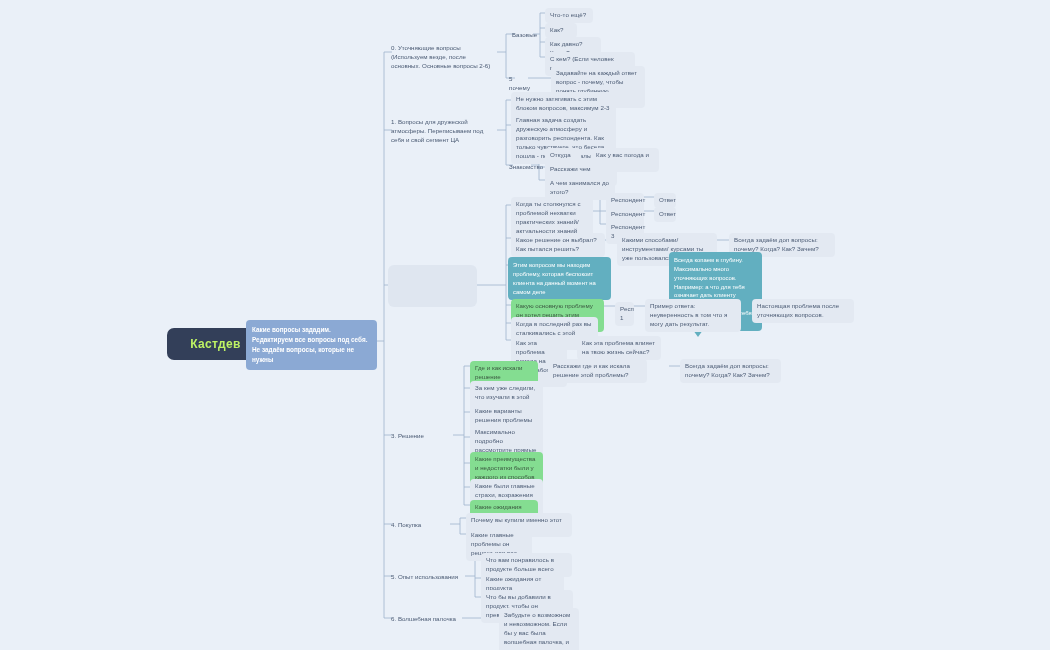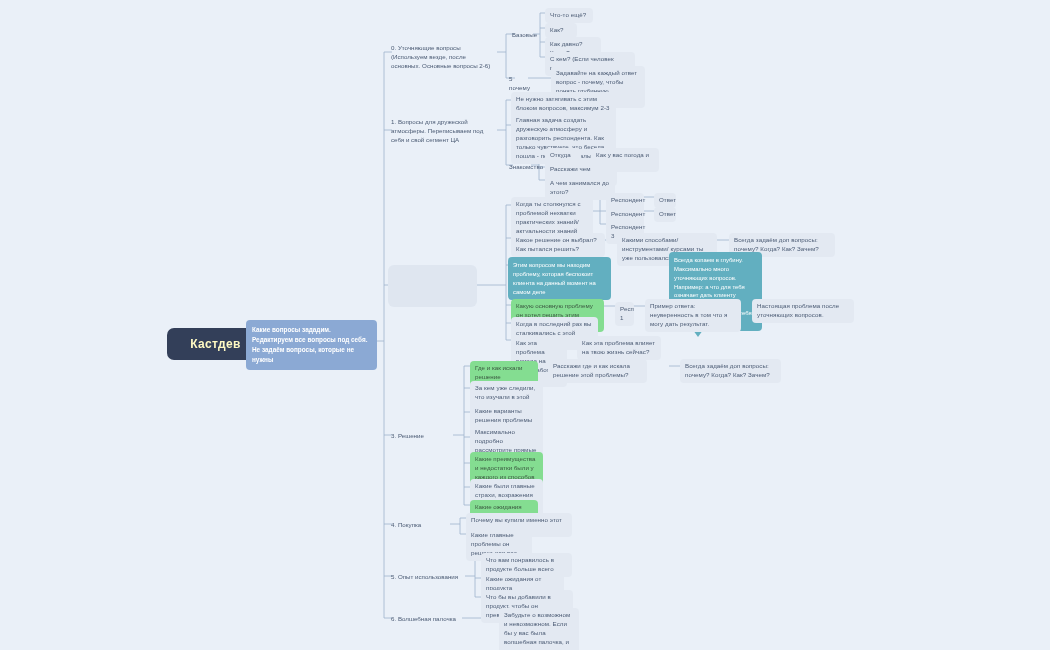--- a/index.html
+++ b/index.html
@@ -24,21 +24,21 @@
     line-height:1.45;
     color:#4b5b74;
     letter-spacing:0.05px;
   }
   .node.plain{background:transparent;padding:2px 3px;}
 
   
   .root{
     position:absolute;
     background:#333f59;
-    color:#fef9c3;
+    color:#bef264;
     font-weight:bold;
     font-size:12px;
     border-radius:7px;
     padding:9px 16px;
     letter-spacing:0.3px;
     text-align:center;
   }
   
   .callout-blue{
     position:absolute;

